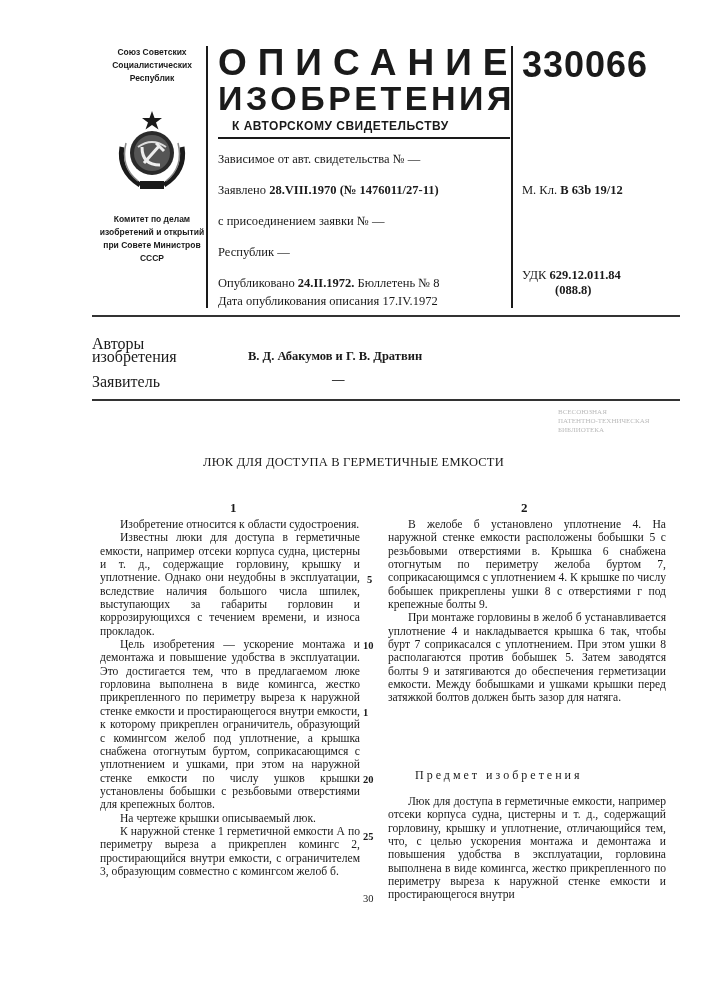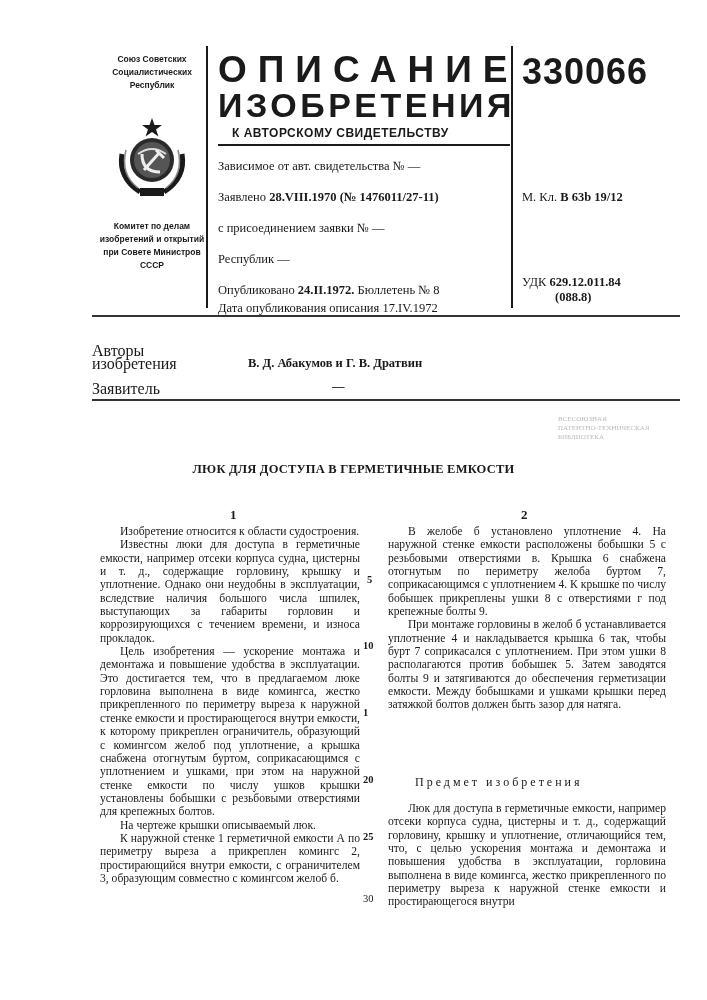--- a/index.html
+++ b/index.html
@@ -1,33 +1,33 @@
 <!DOCTYPE html>
 <html><head>
 <meta charset="utf-8">
 <style>
   html, body { margin: 0; padding: 0; background: #ffffff; }
   body { width: 707px; height: 1000px; position: relative; overflow: hidden; color: #1a1a1a; font-family: "Liberation Serif", serif; }
-  .abs { position: absolute; margin-top: 7px; }
+  .abs { position: absolute; }
   .left-block { left: 92px; top: 46px; width: 120px; text-align: center; font-family: "Liberation Sans", sans-serif; font-weight: bold; font-size: 8.5px; line-height: 13px; }
   .emblem { margin: 22px auto 18px auto; width: 88px; height: 88px; }
   .vline { position: absolute; background: #1a1a1a; width: 2px; }
   .title1 { left: 218px; top: 44px; font-family: "Liberation Sans", sans-serif; font-weight: bold; font-size: 37px; letter-spacing: 11px; line-height: 38px; }
   .title2 { left: 218px; top: 80px; font-family: "Liberation Sans", sans-serif; font-weight: bold; font-size: 34px; letter-spacing: 3.5px; line-height: 36px; }
   .title3 { left: 232px; top: 119px; font-family: "Liberation Sans", sans-serif; font-weight: bold; font-size: 12px; letter-spacing: 0.5px; }
   .underline3 { left: 218px; top: 137px; width: 292px; height: 2px; background: #1a1a1a; }
   .patno { left: 522px; top: 44px; font-family: "Liberation Sans", sans-serif; font-weight: bold; font-size: 36px; letter-spacing: 1px; }
   .meta { left: 218px; font-size: 12.5px; }
   .meta b { font-weight: bold; }
   .right-meta { left: 522px; font-size: 12.5px; }
   .hr { position: absolute; height: 1.5px; background: #333; }
   .label { left: 92px; font-size: 16px; line-height: 13px; }
   .authors { left: 248px; top: 349px; font-weight: bold; font-size: 12.5px; }
   .dash-c { left: 332px; top: 372px; font-weight: bold; font-size: 12.5px; }
-  .doc-title { left: 0; width: 707px; top: 455px; text-align: center; font-weight: bold; font-size: 12.5px; letter-spacing: 0.2px; }
+  .doc-title { left: 0; width: 707px; top: 455px; text-align: center; font-weight: normal; font-size: 12.5px; letter-spacing: 0.2px; }
   .colnum { font-weight: bold; font-size: 13px; }
   .col { font-size: 11.6px; line-height: 13.35px; text-align: justify; }
   .col p { margin: 0; text-indent: 20px; }
   .linenum { font-size: 10.5px; font-weight: bold; position: absolute; left: 367px; }
   .section-h { left: 415px; top: 768px; font-size: 12px; letter-spacing: 3px; }
   .stamp { left: 558px; top: 408px; width: 110px; height: 50px; color: #bbb; font-size: 7px; line-height: 9px; }
 </style>
 </head>
 <body>
 

